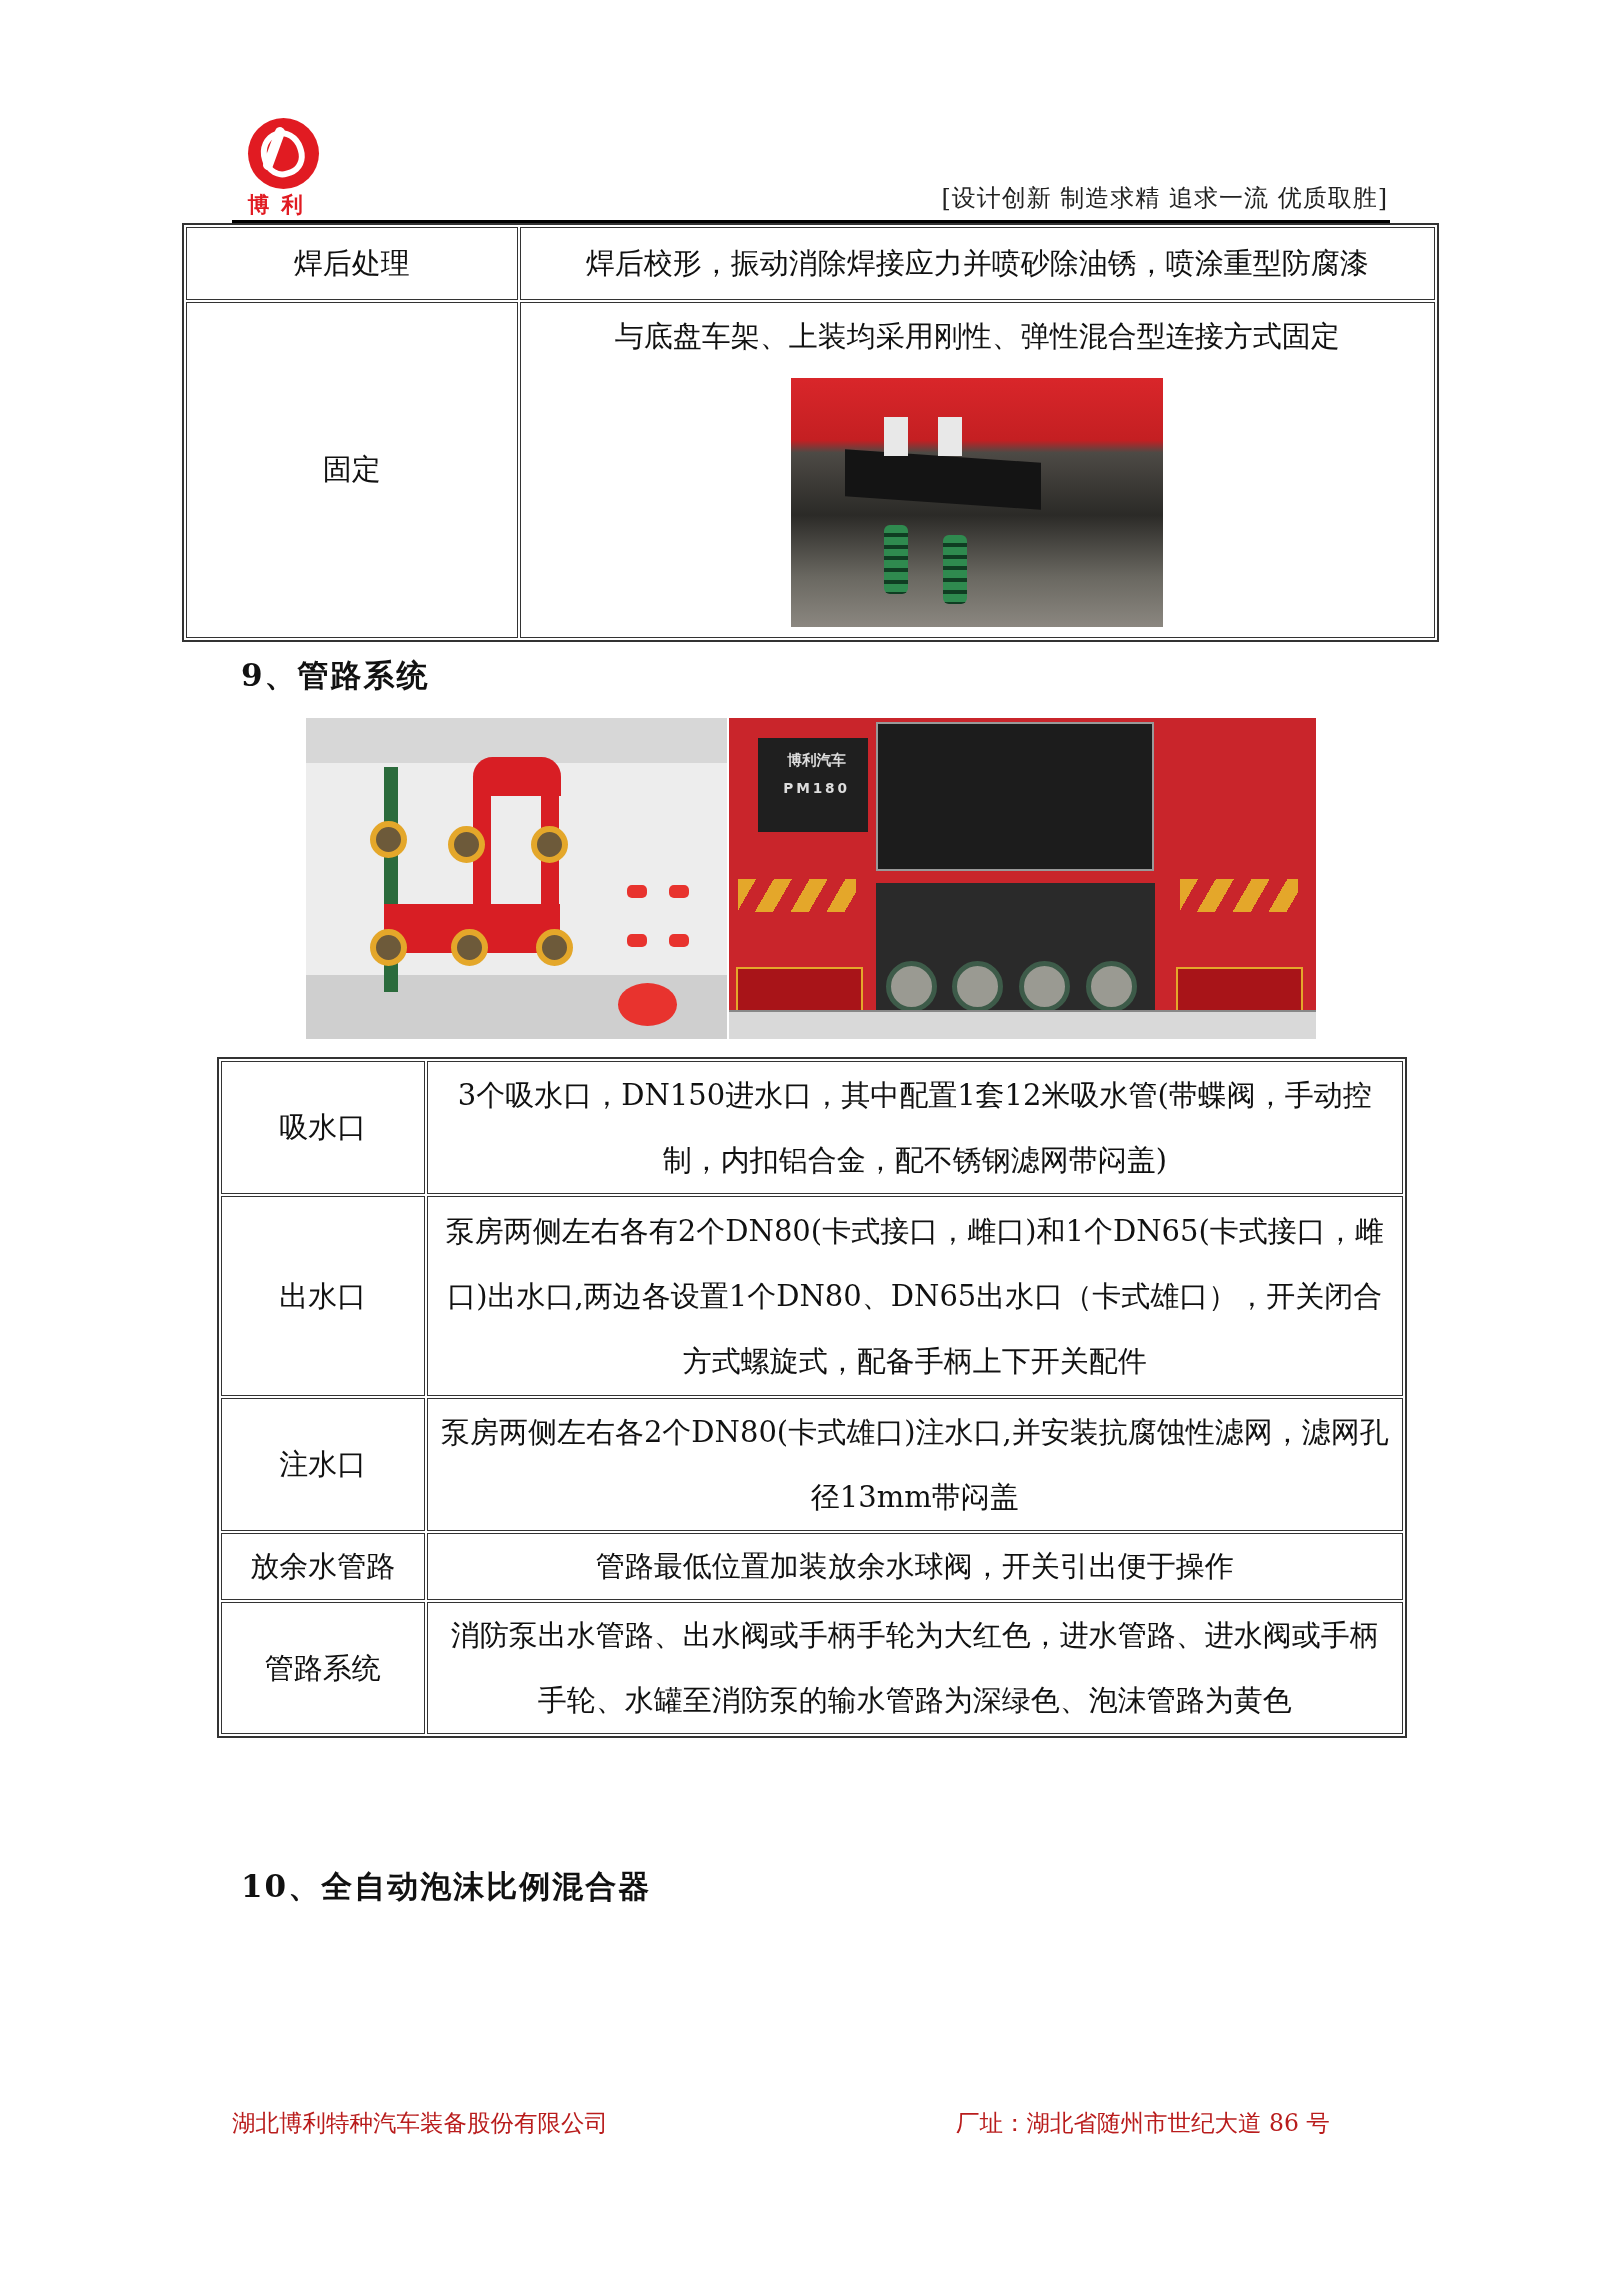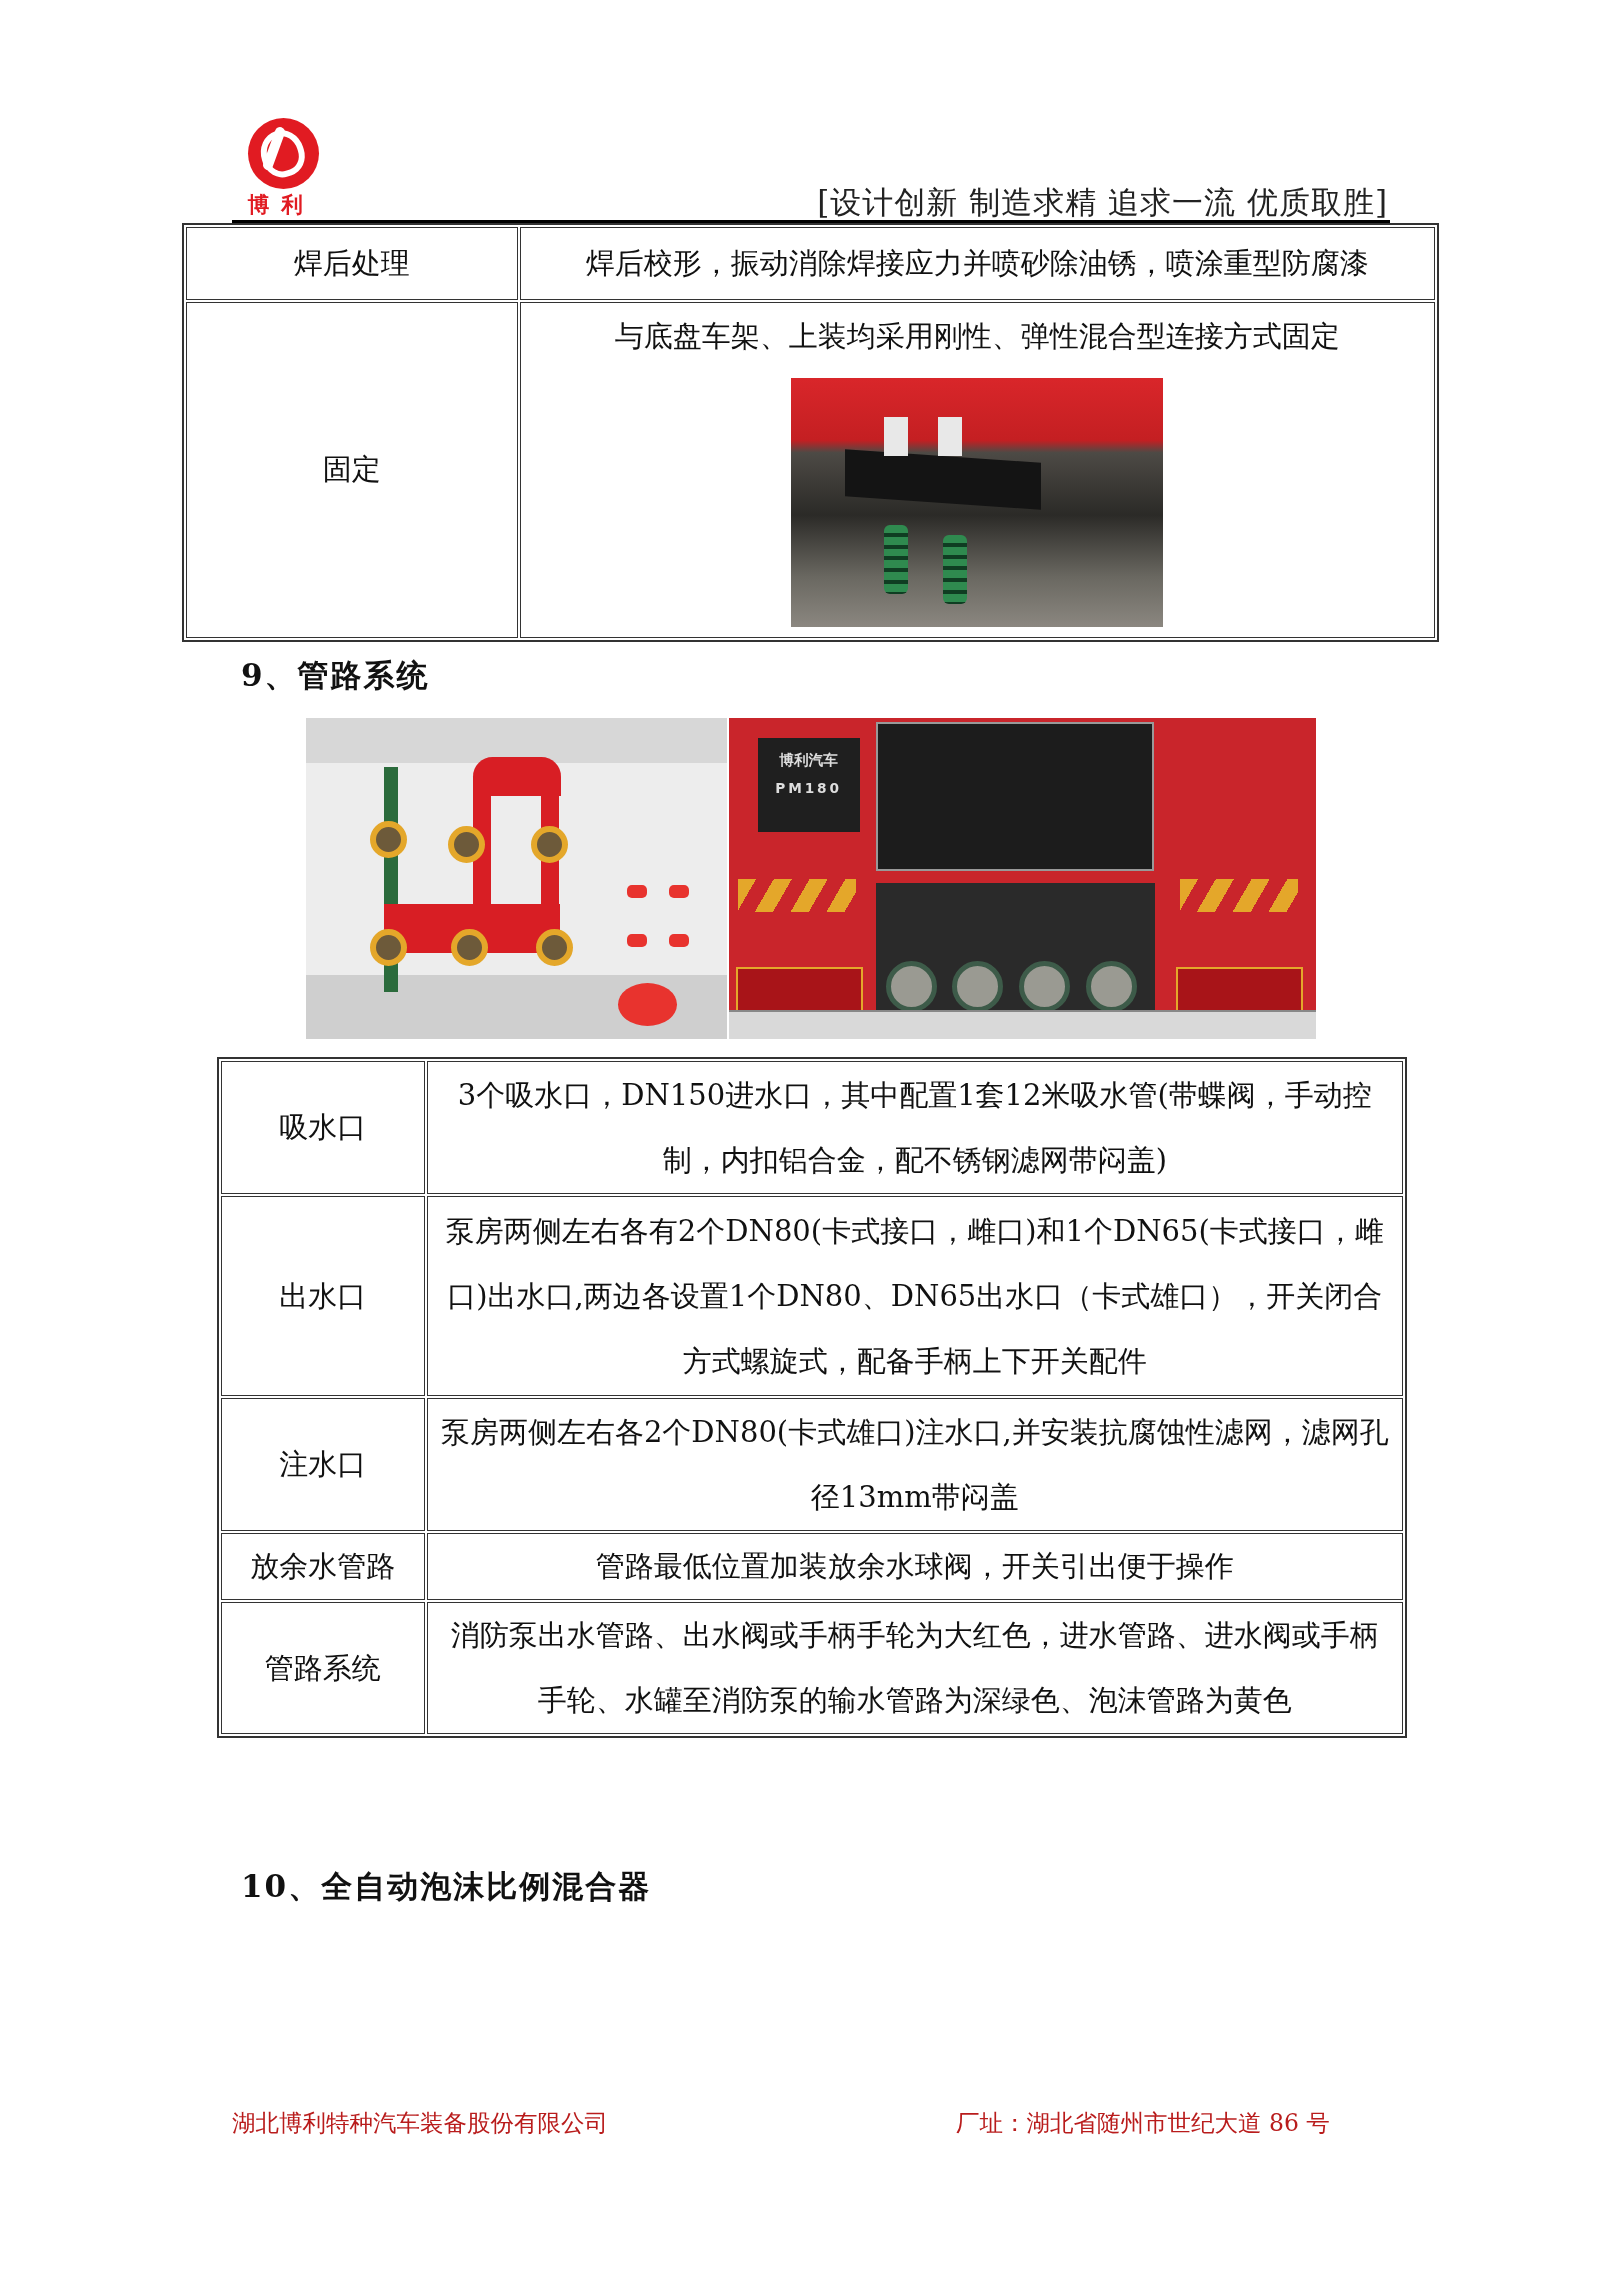--- a/index.html
+++ b/index.html
@@ -10,21 +10,21 @@
     .logo { position: absolute; left: 238px; top: 114px; width: 88px; height: 102px; }
     .logo-mark { position: absolute; left: 9.8px; top: 3.9px; width: 71px; height: 71px; border-radius: 50%;
                  background: #e11b22; }
     .logo-mark .swoosh { position: absolute; left: 13.7px; top: 11.8px; width: 43px; height: 47px;
                  border: 6.9px solid #fff; border-radius: 50% 50% 45% 45%; box-sizing: border-box;
                  transform: rotate(-18deg); }
     .logo-mark .swoosh2 { position: absolute; left: 21.6px; top: 7.8px; width: 9.8px; height: 45px;
                  background: #fff; transform: rotate(20deg); border-radius: 4.9px; }
     .logo-text { position: absolute; left: 9.8px; top: 76px; width: 78px; font-size: 21.6px; font-weight: bold;
                  color: #e11b22; letter-spacing: 11.8px; font-family: Liberation Serif, serif; }
-    .slogan { position: absolute; right: 233px; top: 182px; font-size: 31px; color: #222; letter-spacing: 1px; }
+    .slogan { position: absolute; right: 233px; top: 182px; font-size: 24px; color: #222; letter-spacing: 1px; }
     .header-rule { position: absolute; left: 232px; width: 1158px; top: 220px; height: 2.9px; background: #000; }
 
     
     table.spec { position: absolute; border-collapse: separate; border-spacing: 2px;
                  border: 2.9px double #333; background: #fff; }
     table.spec td { border: 1px solid #333; font-size: 29px; text-align: center; vertical-align: middle;
                     line-height: 65px; padding: 0 9.8px; }
     #t1 { left: 182px; top: 223px; width: 1257px; }
     #t1 td.label { width: 310px; }
     #t1 tr.r1 td { height: 71px; }
@@ -44,21 +44,21 @@
     .photos { position: absolute; left: 306px; top: 718px; width: 1010px; height: 321px; display: flex; }
     .ph-left { width: 421px; height: 100%; position: relative; overflow: hidden;
                background: linear-gradient(180deg, #d7d7d7 0 14%, #ededed 14% 80%, #cfcfcf 80%); }
     .ph-left .pipe { position: absolute; background: #d81e24; }
     .ph-left .valve { position: absolute; width: 37px; height: 37px; border-radius: 50%;
                       border: 6.9px solid #e4a72a; background: #6d5a3a; box-sizing: border-box; }
     .ph-left .cap { position: absolute; width: 19.6px; height: 12.7px; border-radius: 4.9px; background: #e8332e; }
     .ph-right { width: 588px; height: 100%; margin-left: 2px; position: relative; overflow: hidden; background: #c9252b; }
     .ph-right .window { position: absolute; left: 147px; top: 3.9px; width: 274px; height: 145px; background: #1c1c1c; border: 2.9px solid #999; }
     .ph-right .badge { position: absolute; left: 29px; top: 19.6px; width: 102px; height: 94px; background: #1f1f1f;
-                       color: #ddd; font-size: 13.7px; text-align: center; font-family: "DejaVu Sans", sans-serif; }
+                       color: #ddd; font-size: 13.7px; text-align: center; font-family: "DejaVu Sans", sans-serif; padding-left: 8px; }
     .ph-right .badge .b1 { margin-top: 13.7px; font-size: 14.7px; font-weight: bold; }
     .ph-right .badge .b2 { margin-top: 9.8px; letter-spacing: 2.9px; font-weight: bold; }
     .ph-right .stripe { position: absolute; top: 161px; width: 118px; height: 33px;
                         background: repeating-linear-gradient(120deg, #e4a72a 0 15.7px, #c9252b 15.7px 31px); }
     .ph-right .bay { position: absolute; left: 147px; top: 165px; width: 279px; height: 135px; background: #2a2a2a; }
     .ph-right .outlet { position: absolute; top: 243px; width: 51px; height: 51px; border-radius: 50%;
                         border: 5.9px solid #3d5b49; background: #9a9a92; box-sizing: border-box; }
     .ph-right .lamp { position: absolute; top: 249px; width: 123px; height: 41px; background: #a81418; border: 2.9px solid #e4a72a; }
     .ph-right .bumper { position: absolute; left: 0; right: 0; bottom: 0; height: 27.4px; background: #d9d9d9;
                         border-top: 2.9px solid #888; }

